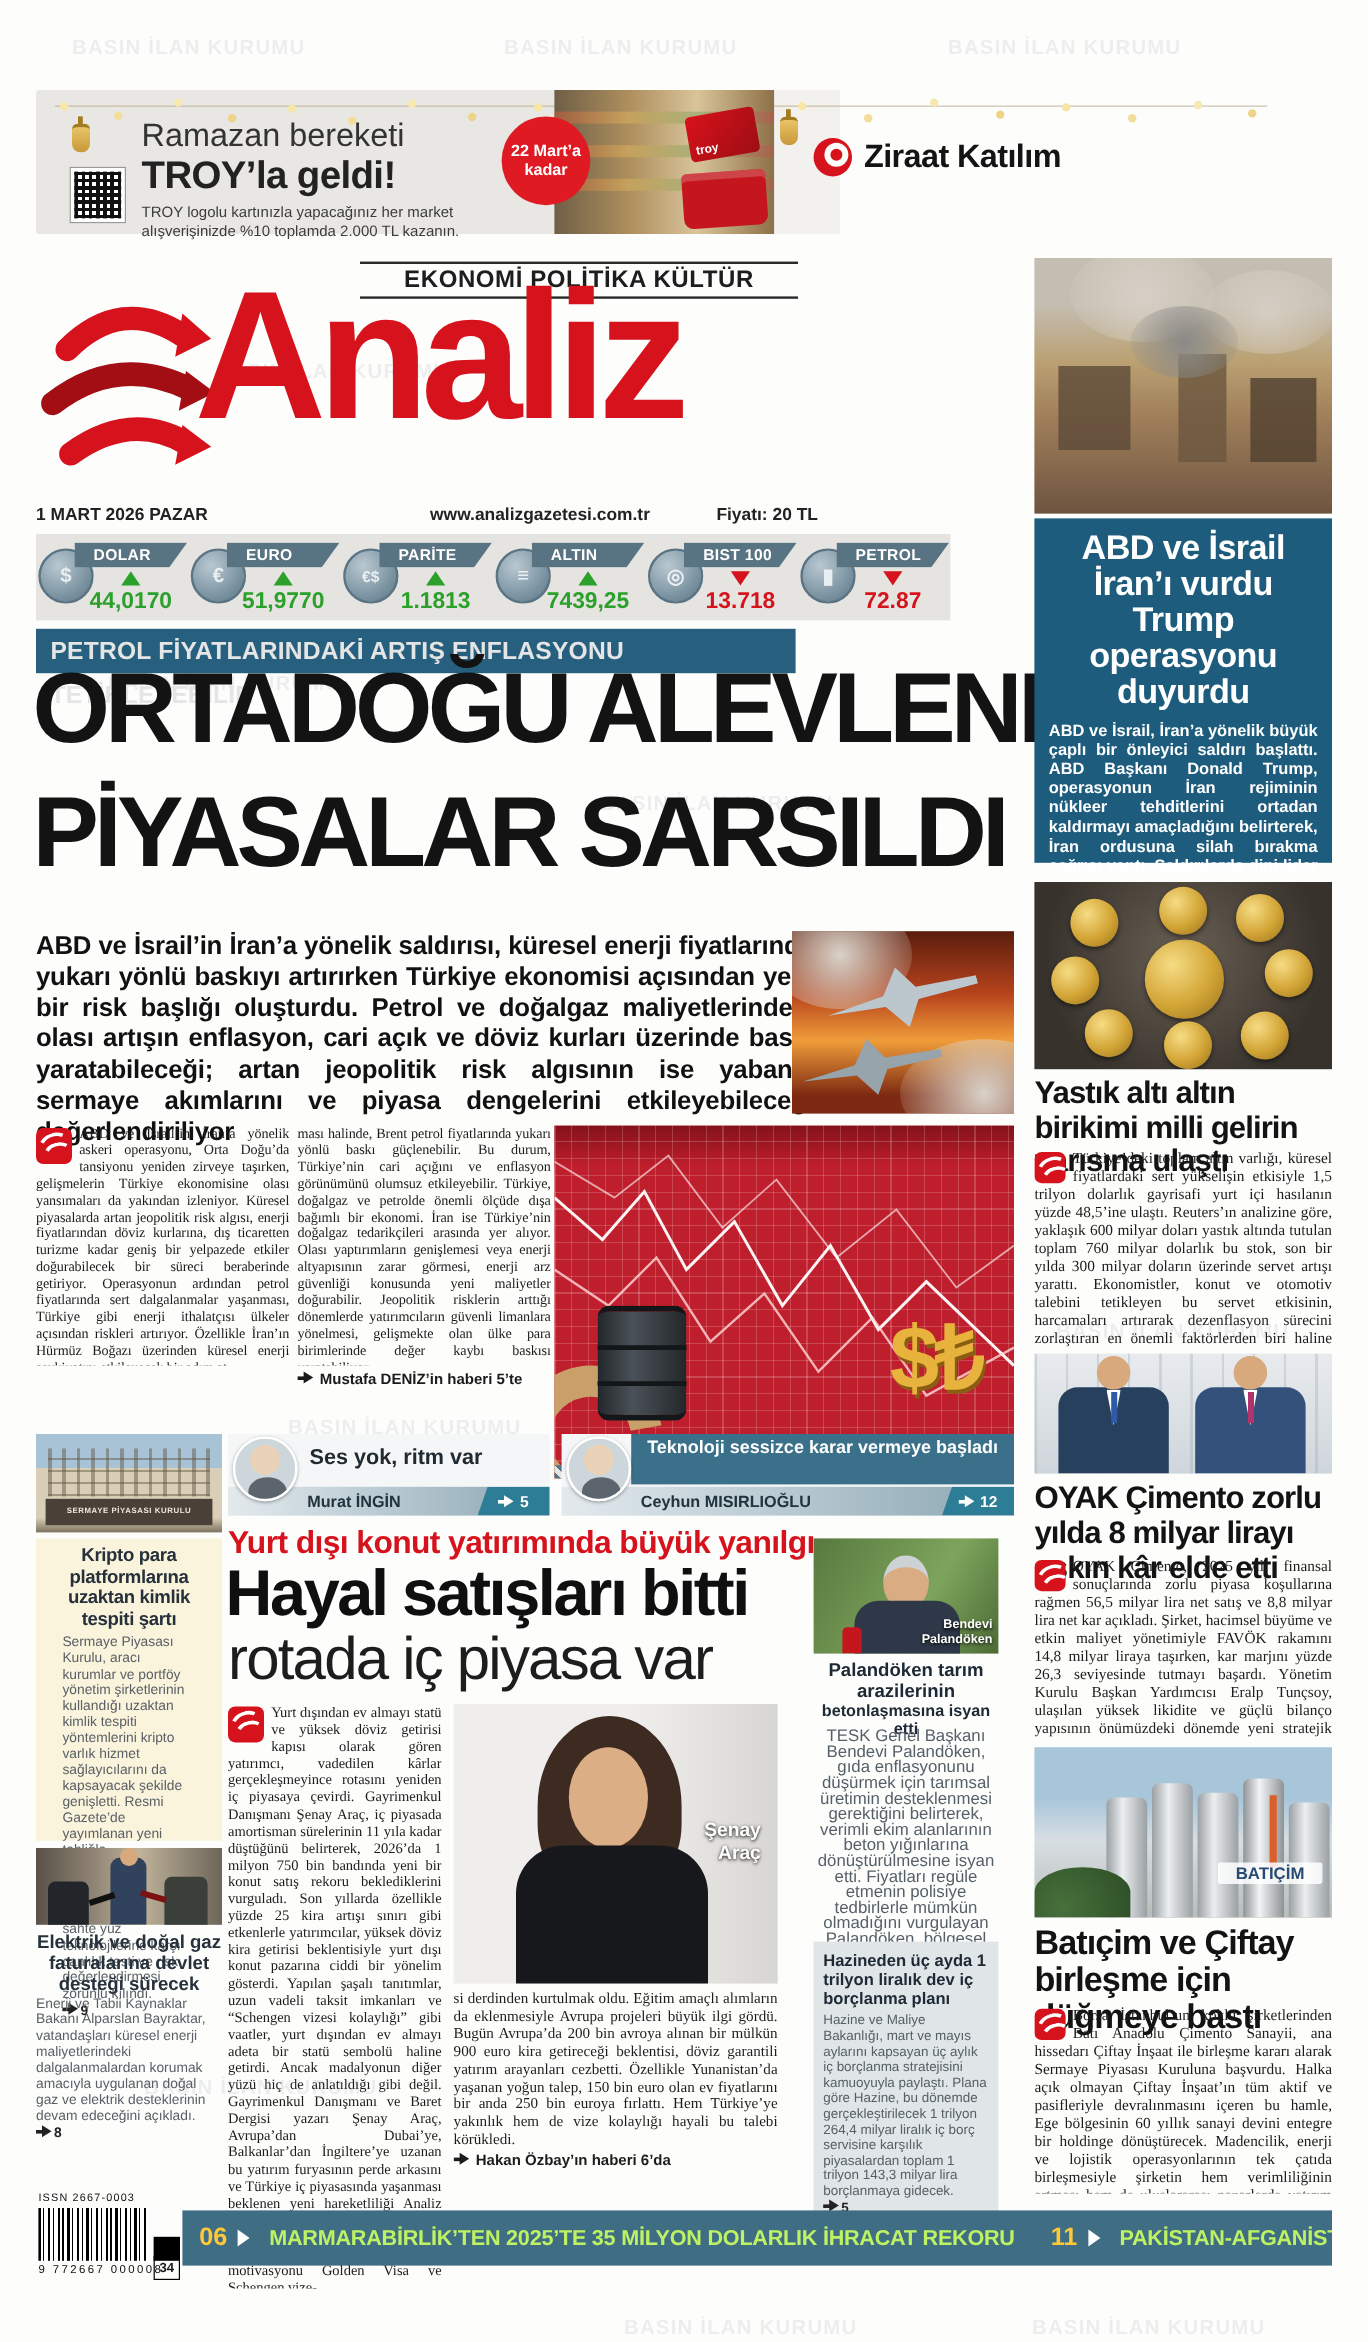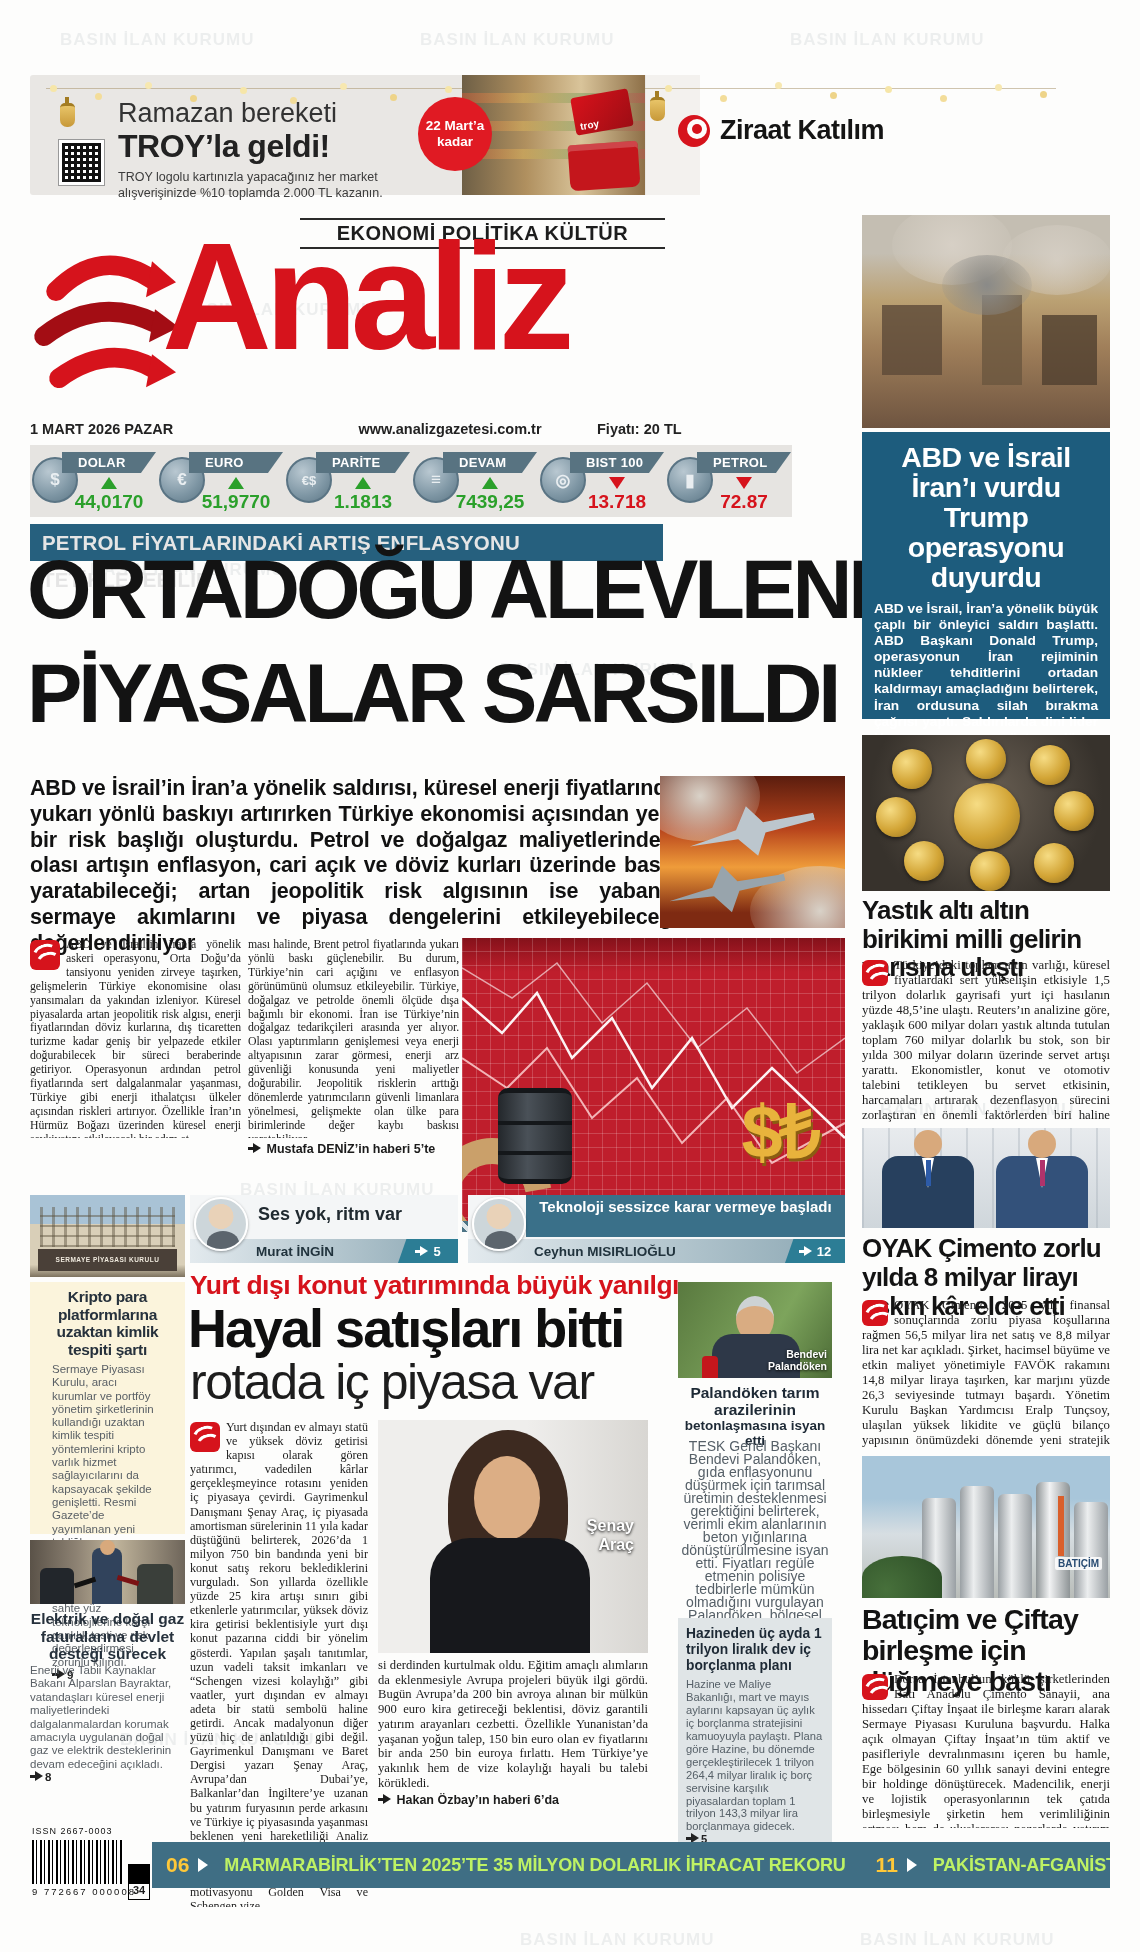--- a/index.html
+++ b/index.html
@@ -90,21 +90,21 @@
   .rbody{left:862px;width:248px;font-size:12.8px;line-height:15px;overflow:hidden}
   .rbody .licon{width:26px;height:26px}
   #r3photo{top:1128px;height:100px;background:linear-gradient(180deg,#e8ebee,#cfd6db)}
   .man{position:absolute;bottom:0;width:92px;height:72px;background:#27405e;border-radius:16px 16px 0 0}
   .man::before{content:"";position:absolute;left:32px;top:-26px;width:28px;height:28px;border-radius:50%;background:#d8a97c}
   .man::after{content:"";position:absolute;left:40px;top:2px;width:12px;height:30px;background:#fff;clip-path:polygon(0 0,100% 0,50% 100%)}
   .tie{position:absolute;left:44px;top:4px;width:5px;height:26px;z-index:2}
   #r4photo{top:1456px;height:142px;background:linear-gradient(180deg,#a8c6da 0 30%,#d7dee2 55%,#b9bdb9)}
   .silo{position:absolute;bottom:0;width:34px;background:linear-gradient(90deg,#9aa0a4,#eceeef 40%,#9aa0a4);border-radius:6px 6px 0 0}
   #bush{position:absolute;left:0;bottom:0;width:80px;height:42px;background:radial-gradient(circle at 30% 80%,#47703b,#2c4d26);border-radius:50% 50% 0 0}
-  .photolabel{position:absolute;font-weight:bold;color:#274b72;background:rgba(255,255,255,.85);font-size:10px;padding:1px 3px;border-radius:2px}
+  .photolabel{position:absolute;font-weight:bold;color:#274b72;background:rgba(255,255,255,.85);font-size:14px;padding:1px 15px;border-radius:2px}
   
   #l1photo{left:30px;top:1195px;width:155px;height:82px;background:linear-gradient(180deg,#a9c3d6 0 35%,#d9cfb8 35% 85%,#7d725e)}
   #l1sign{position:absolute;left:8px;bottom:6px;right:8px;height:22px;background:#4a4038;color:#efe9dd;font-size:6.5px;font-weight:bold;text-align:center;line-height:22px;letter-spacing:.5px}
   .lpanel{left:30px;width:155px;background:#fbf4dc;padding:6px 22px}
   #l1panel{top:1282px;height:252px}
   .lhead{text-align:center;font-weight:bold;font-size:15.5px;line-height:17.5px;color:#26313c;letter-spacing:-.3px}
   .lbody{margin-top:5px;font-size:11.5px;line-height:13.3px;color:#5a6066}
   #l2photo{left:30px;top:1540px;width:155px;height:64px;background:linear-gradient(90deg,#5a5248,#8d8273 30%,#c0b49b 55%,#6e655a);overflow:hidden}
   .head2{left:30px;width:155px;text-align:center;font-weight:bold;font-size:15.5px;line-height:17.5px;color:#26313c}
   #l2body{left:30px;top:1664px;width:155px;font-size:11.5px;line-height:13.4px;color:#5a6066}
@@ -228,21 +228,21 @@
       <div class="tban">EURO</div>
       <div class="tval"><span class="tri-up"></span><div class="tnum">51,9770</div></div>
     </div>
     <div class="titem up" style="left:254px">
       <div class="coin" style="font-size:13px">€$</div>
       <div class="tban">PARİTE</div>
       <div class="tval"><span class="tri-up"></span><div class="tnum">1.1813</div></div>
     </div>
     <div class="titem up" style="left:381px">
       <div class="coin">≡</div>
-      <div class="tban">DEVAM</div>
+      <div class="tban">ALTIN</div>
       <div class="tval"><span class="tri-up"></span><div class="tnum">7439,25</div></div>
     </div>
     <div class="titem dn" style="left:508px">
       <div class="coin">◎</div>
       <div class="tban">BIST 100</div>
       <div class="tval"><span class="tri-dn"></span><div class="tnum">13.718</div></div>
     </div>
     <div class="titem dn" style="left:635px">
       <div class="coin">▮</div>
       <div class="tban">PETROL</div>

